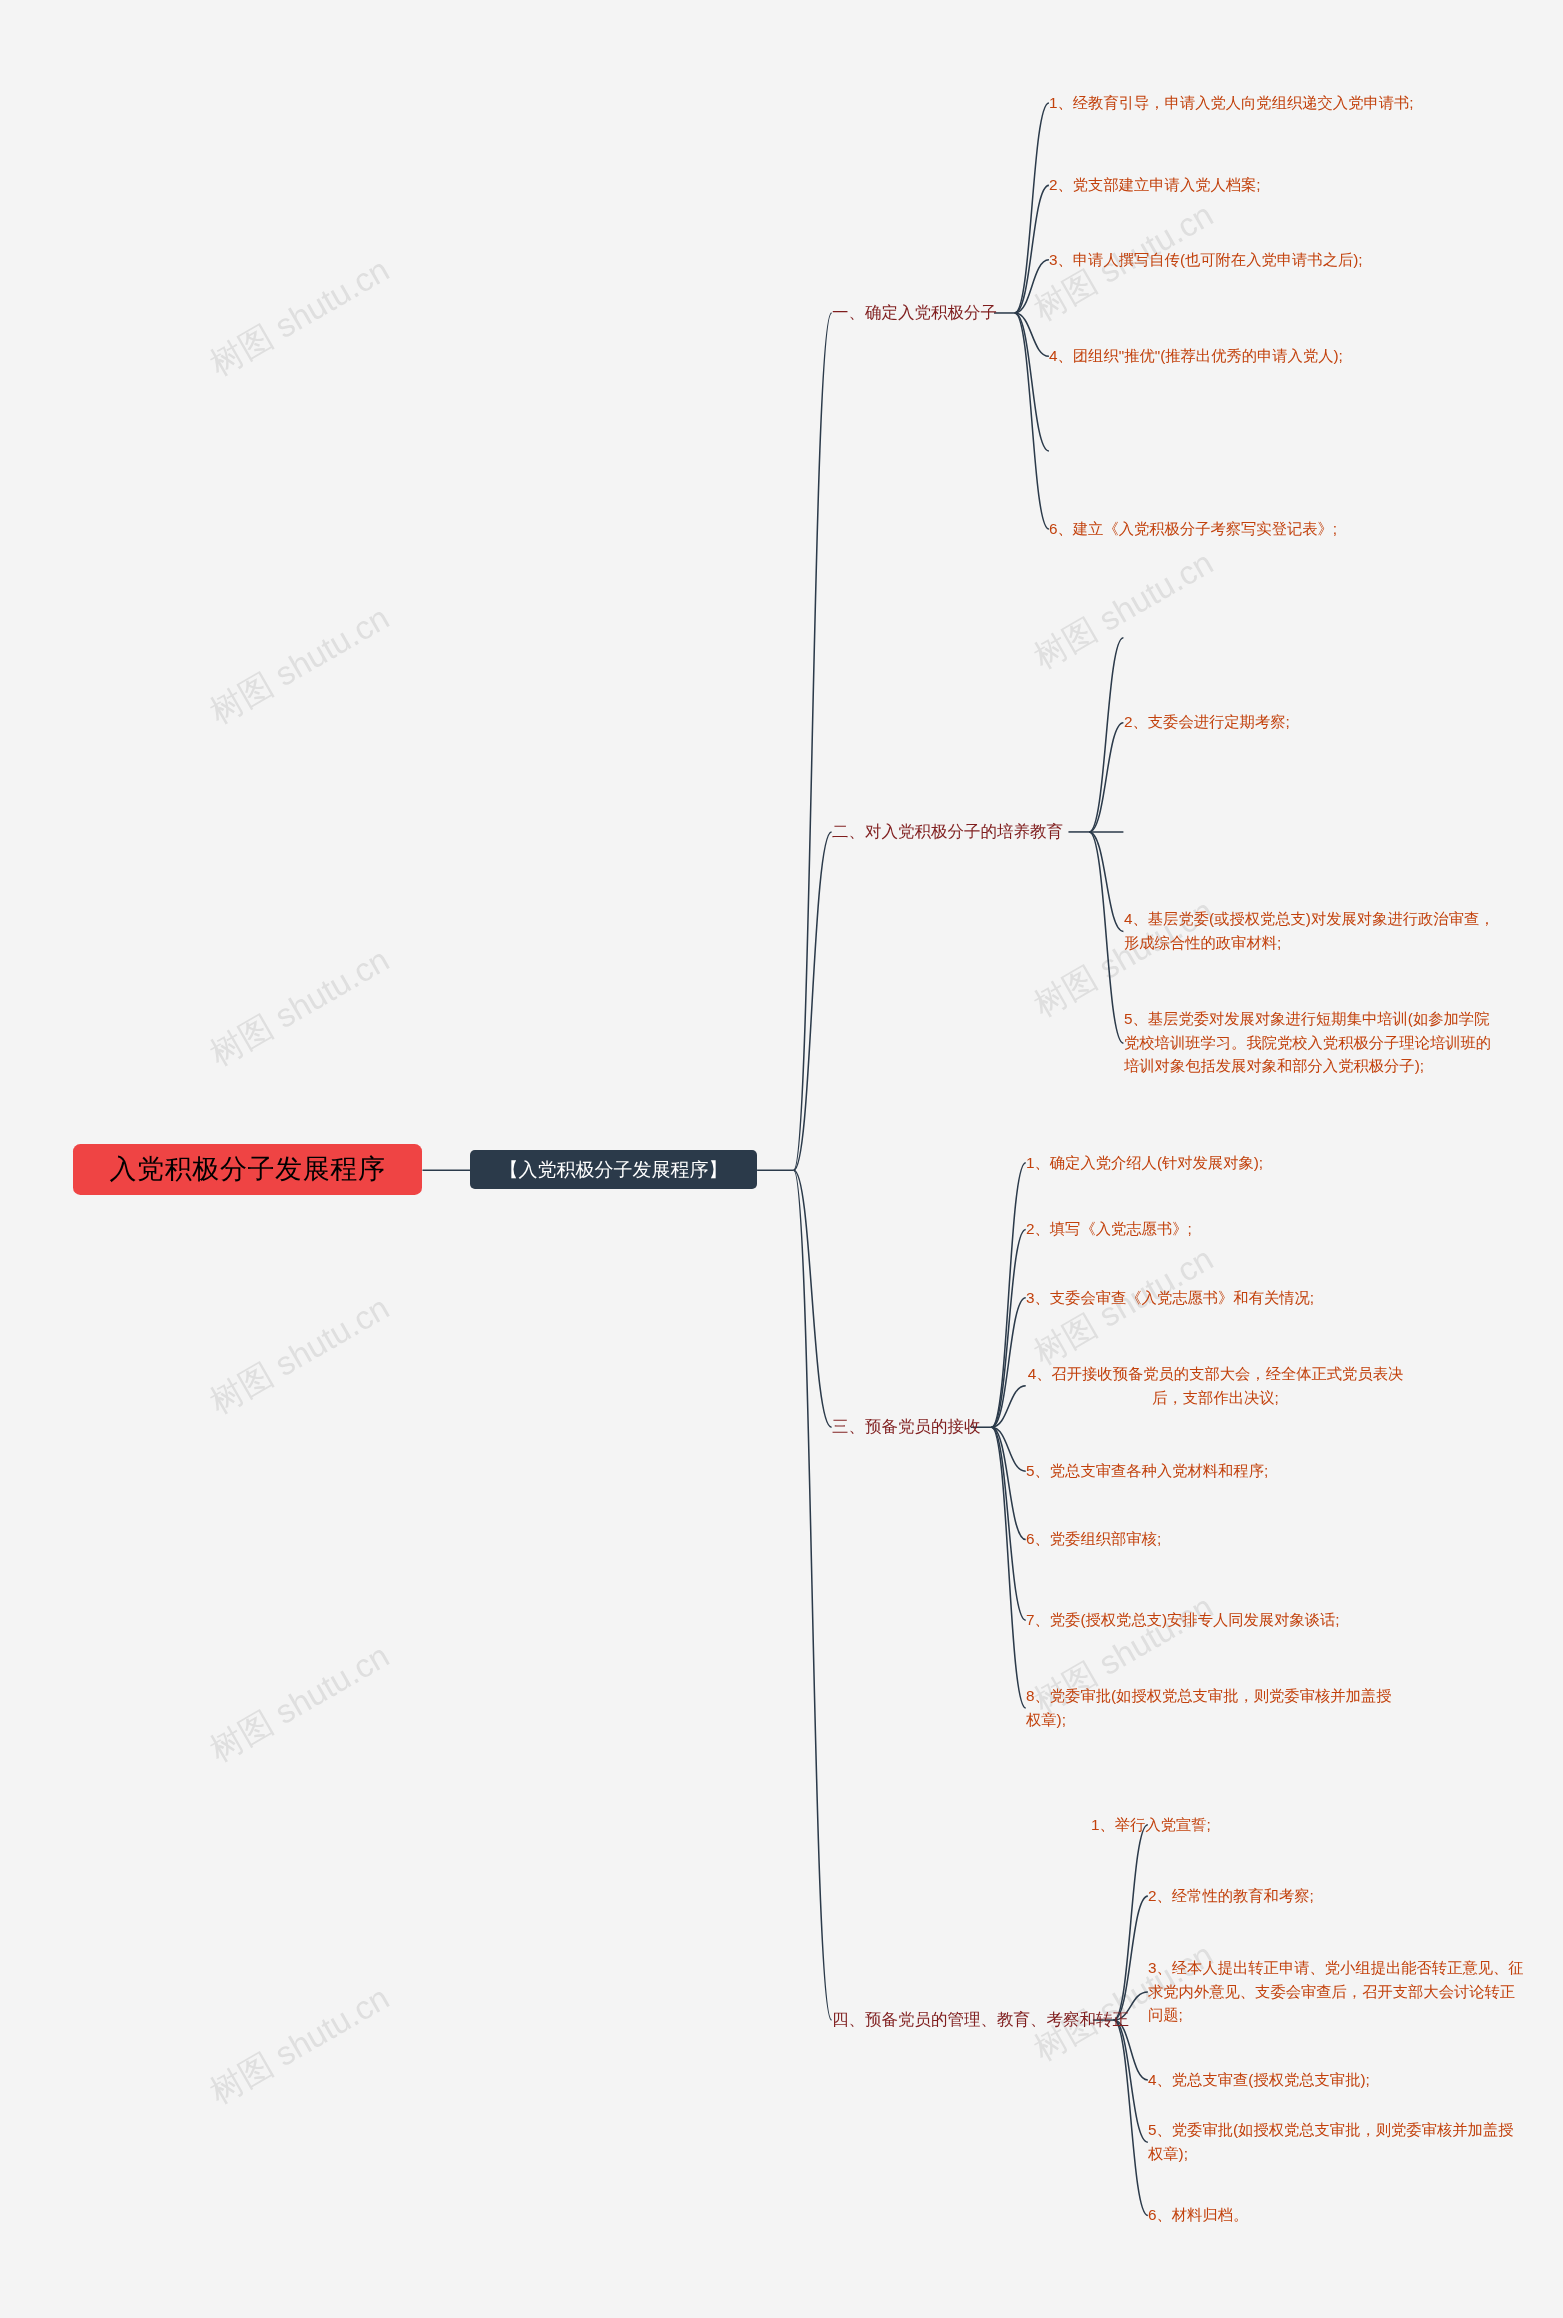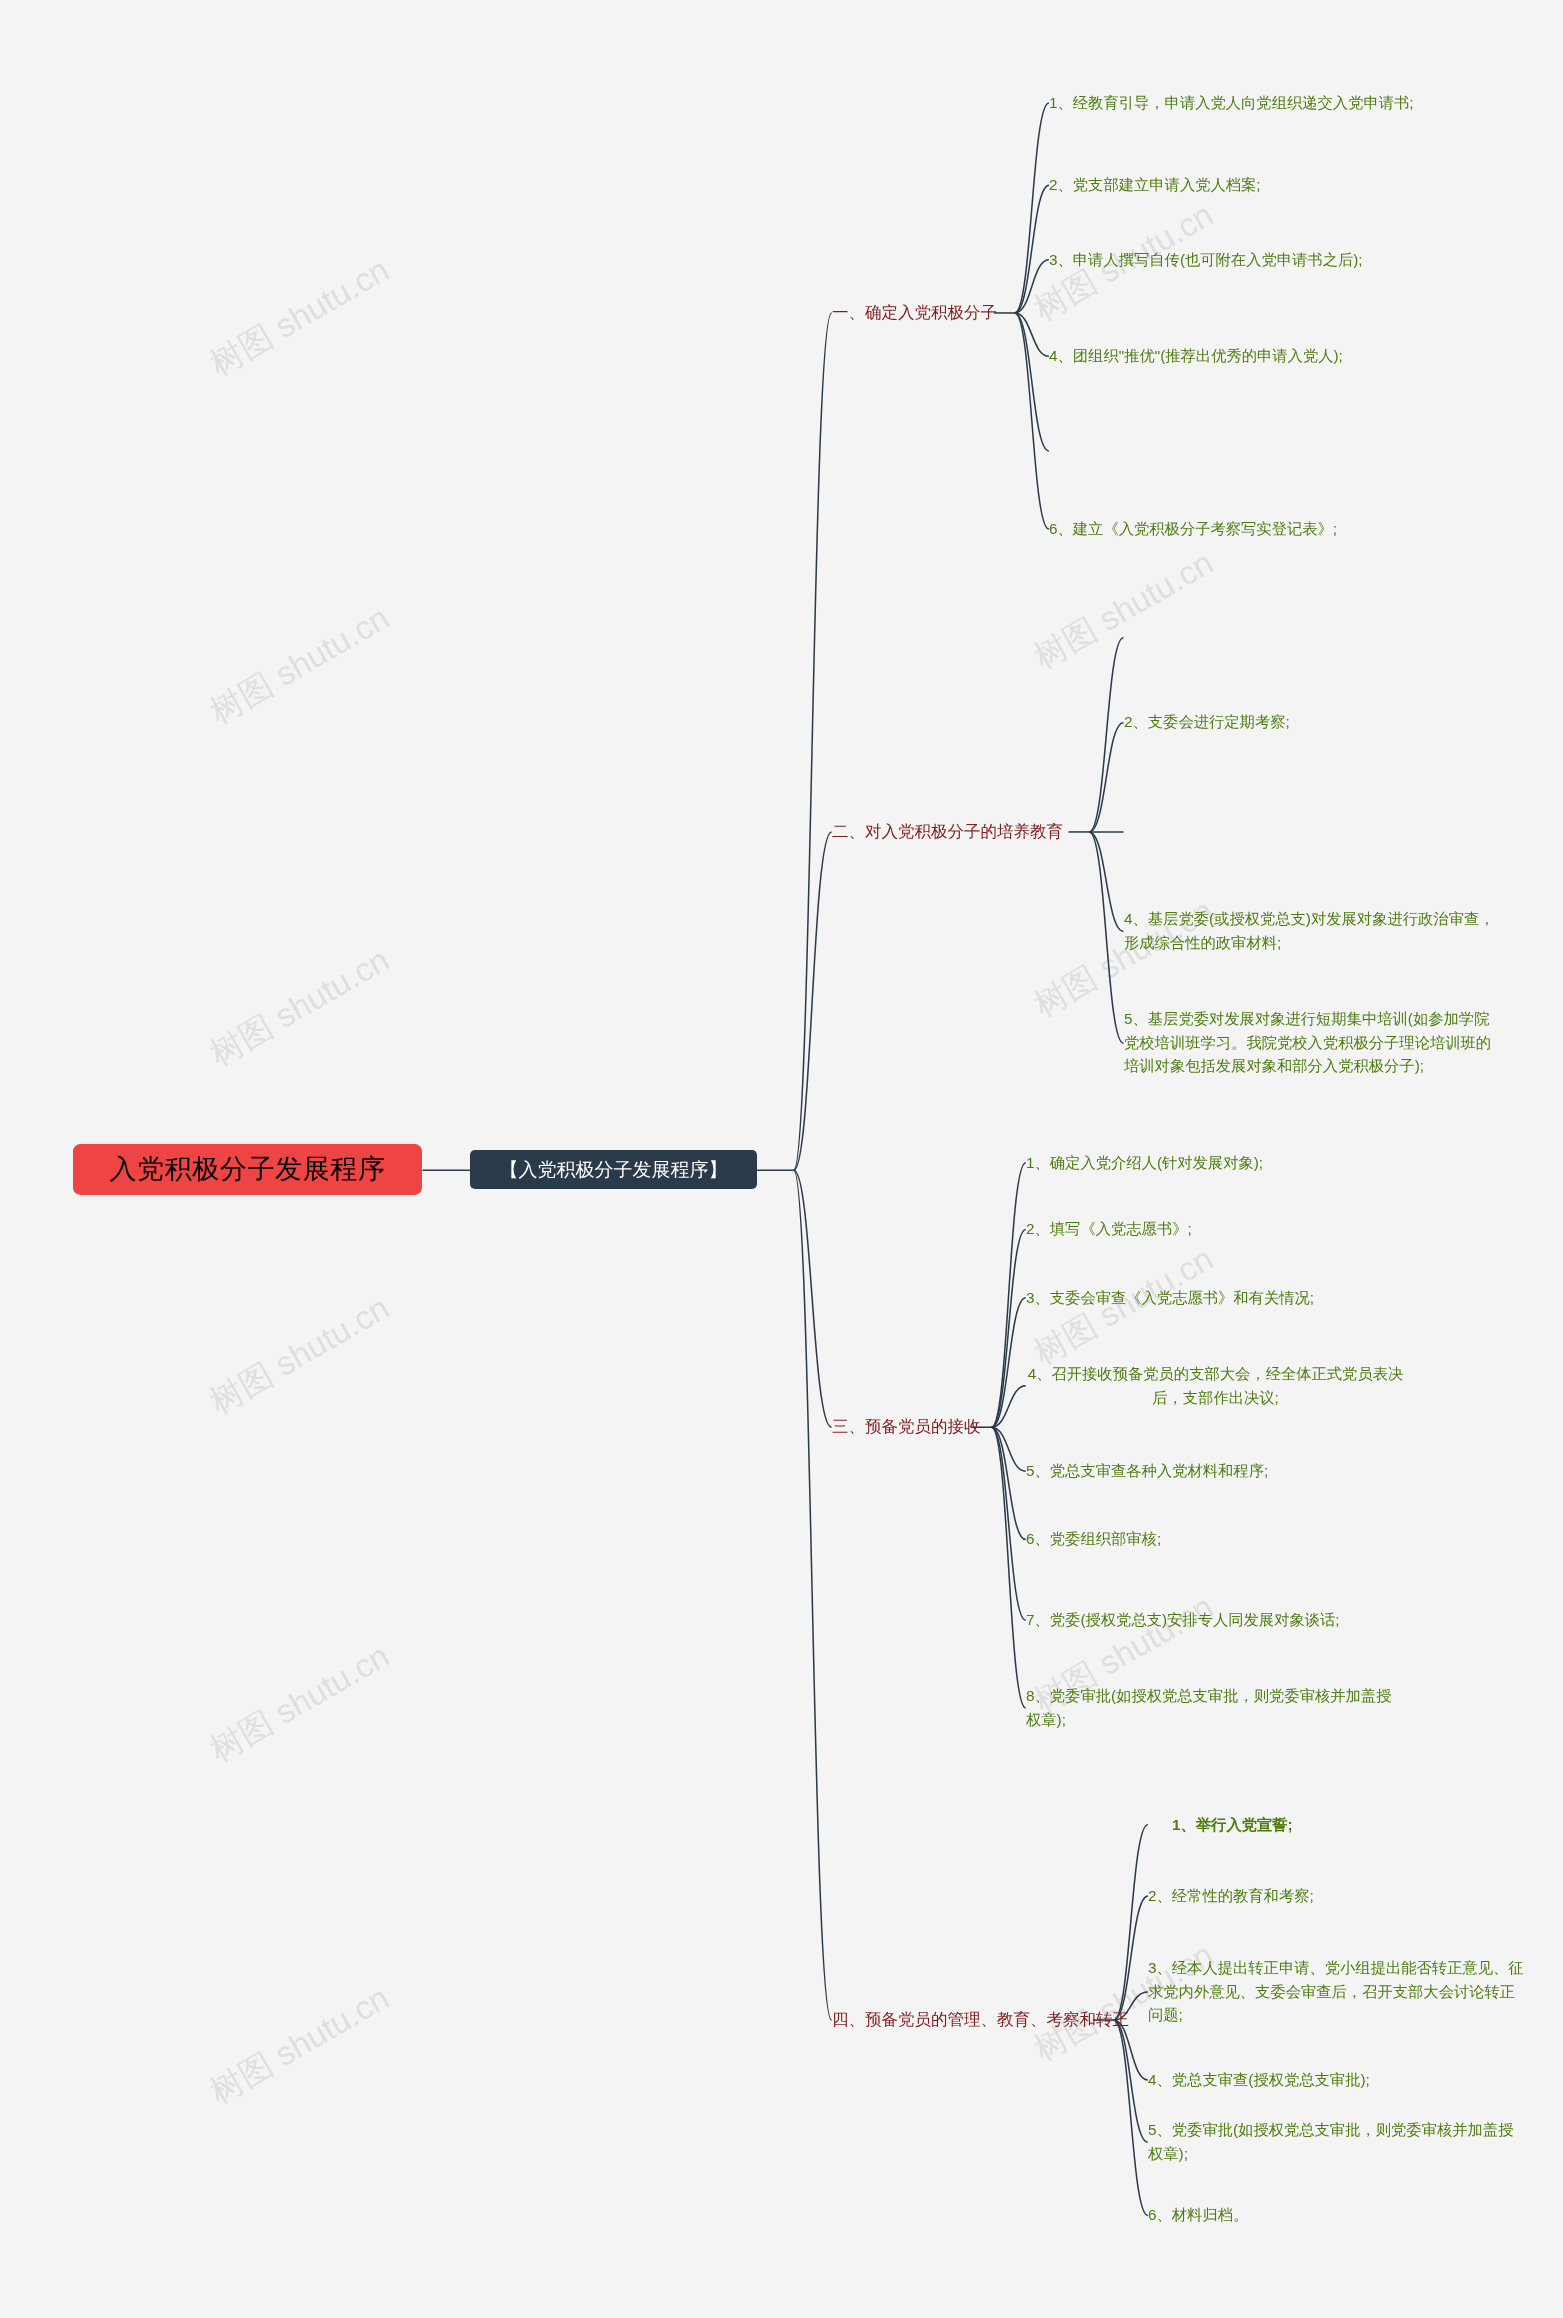--- a/index.html
+++ b/index.html
@@ -62,21 +62,21 @@
   .branch-label {
     position: absolute;
     font-size: 16.5px;
     color: #7f1d1d;
     white-space: nowrap;
     transform: translateY(-50%);
   }
   .leaf {
     position: absolute;
     font-size: 15.3px;
-    color: #4d7c0f;
+    color: #c2410c;
     line-height: 1.55;
     width: 379px;
     transform: translateY(-50%);
   }
   
   .wm {
     position: absolute;
     color: rgba(120,120,120,0.17);
     font-size: 33px;
     white-space: nowrap;
@@ -171,21 +171,21 @@
   <div class="leaf" style="left:1026px; top:1163px;">1、确定入党介绍人(针对发展对象);</div>
   <div class="leaf" style="left:1026px; top:1229px;">2、填写《入党志愿书》;</div>
   <div class="leaf" style="left:1026px; top:1298px;">3、支委会审查《入党志愿书》和有关情况;</div>
   <div class="leaf" style="left:1026px; top:1386px;text-align:center;">4、召开接收预备党员的支部大会，经全体正式党员表决后，支部作出决议;</div>
   <div class="leaf" style="left:1026px; top:1471px;">5、党总支审查各种入党材料和程序;</div>
   <div class="leaf" style="left:1026px; top:1539px;">6、党委组织部审核;</div>
   <div class="leaf" style="left:1026px; top:1620px;">7、党委(授权党总支)安排专人同发展对象谈话;</div>
   <div class="leaf" style="left:1026px; top:1708px;">8、党委审批(如授权党总支审批，则党委审核并加盖授权章);</div>
 
   <div class="branch-label" style="left:832px; top:2020px;">四、预备党员的管理、教育、考察和转正</div>
-  <div class="leaf" style="left:1172px; top:1825px;font-weight:bold;">1、举行入党宣誓;</div>
+  <div class="leaf" style="left:1091px; top:1825px;">1、举行入党宣誓;</div>
   <div class="leaf" style="left:1148px; top:1896px;">2、经常性的教育和考察;</div>
   <div class="leaf" style="left:1148px; top:1992px;">3、经本人提出转正申请、党小组提出能否转正意见、征求党内外意见、支委会审查后，召开支部大会讨论转正问题;</div>
   <div class="leaf" style="left:1148px; top:2080px;">4、党总支审查(授权党总支审批);</div>
   <div class="leaf" style="left:1148px; top:2142px;">5、党委审批(如授权党总支审批，则党委审核并加盖授权章);</div>
   <div class="leaf" style="left:1148px; top:2215px;">6、材料归档。</div>
 
 </div>
 
 
 </body></html>

